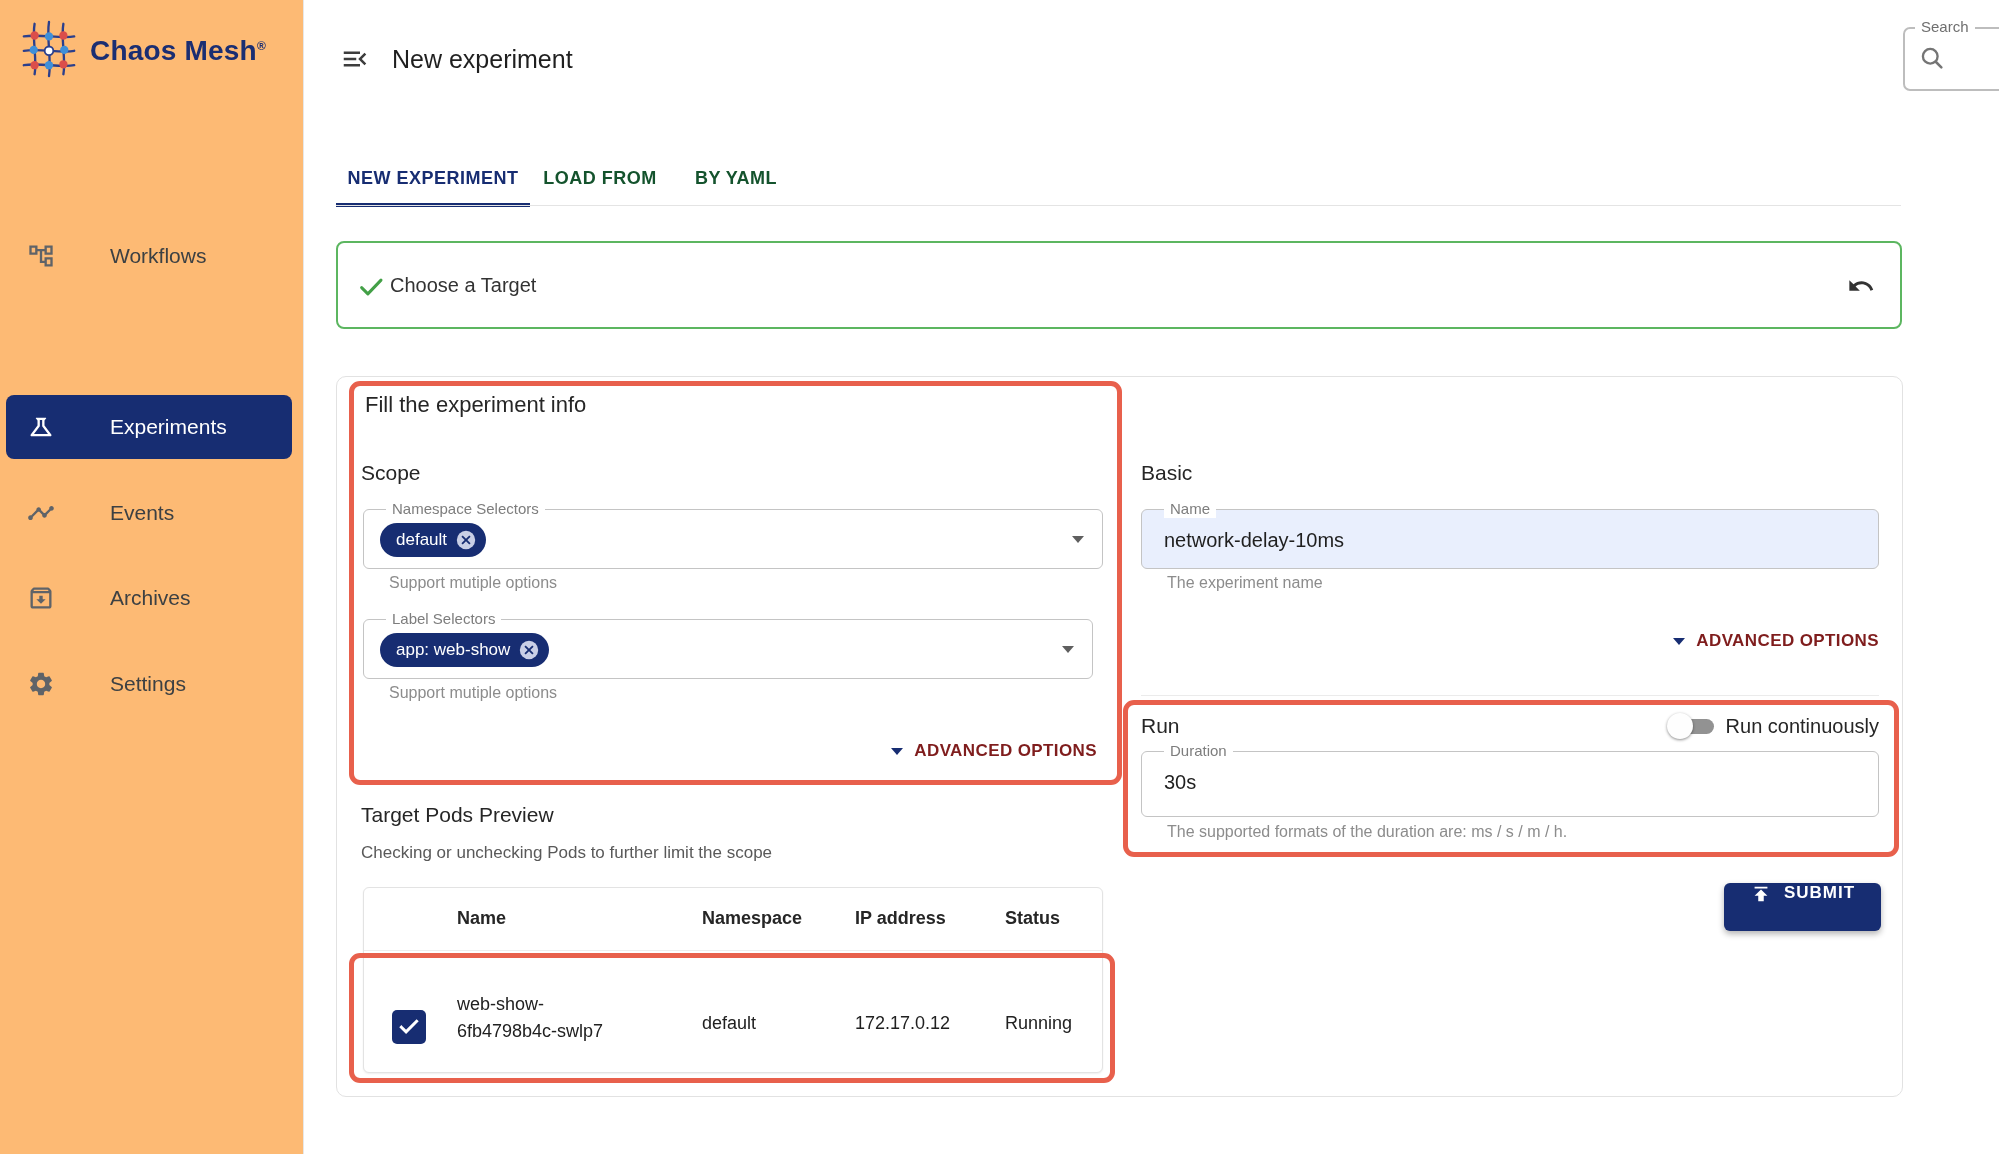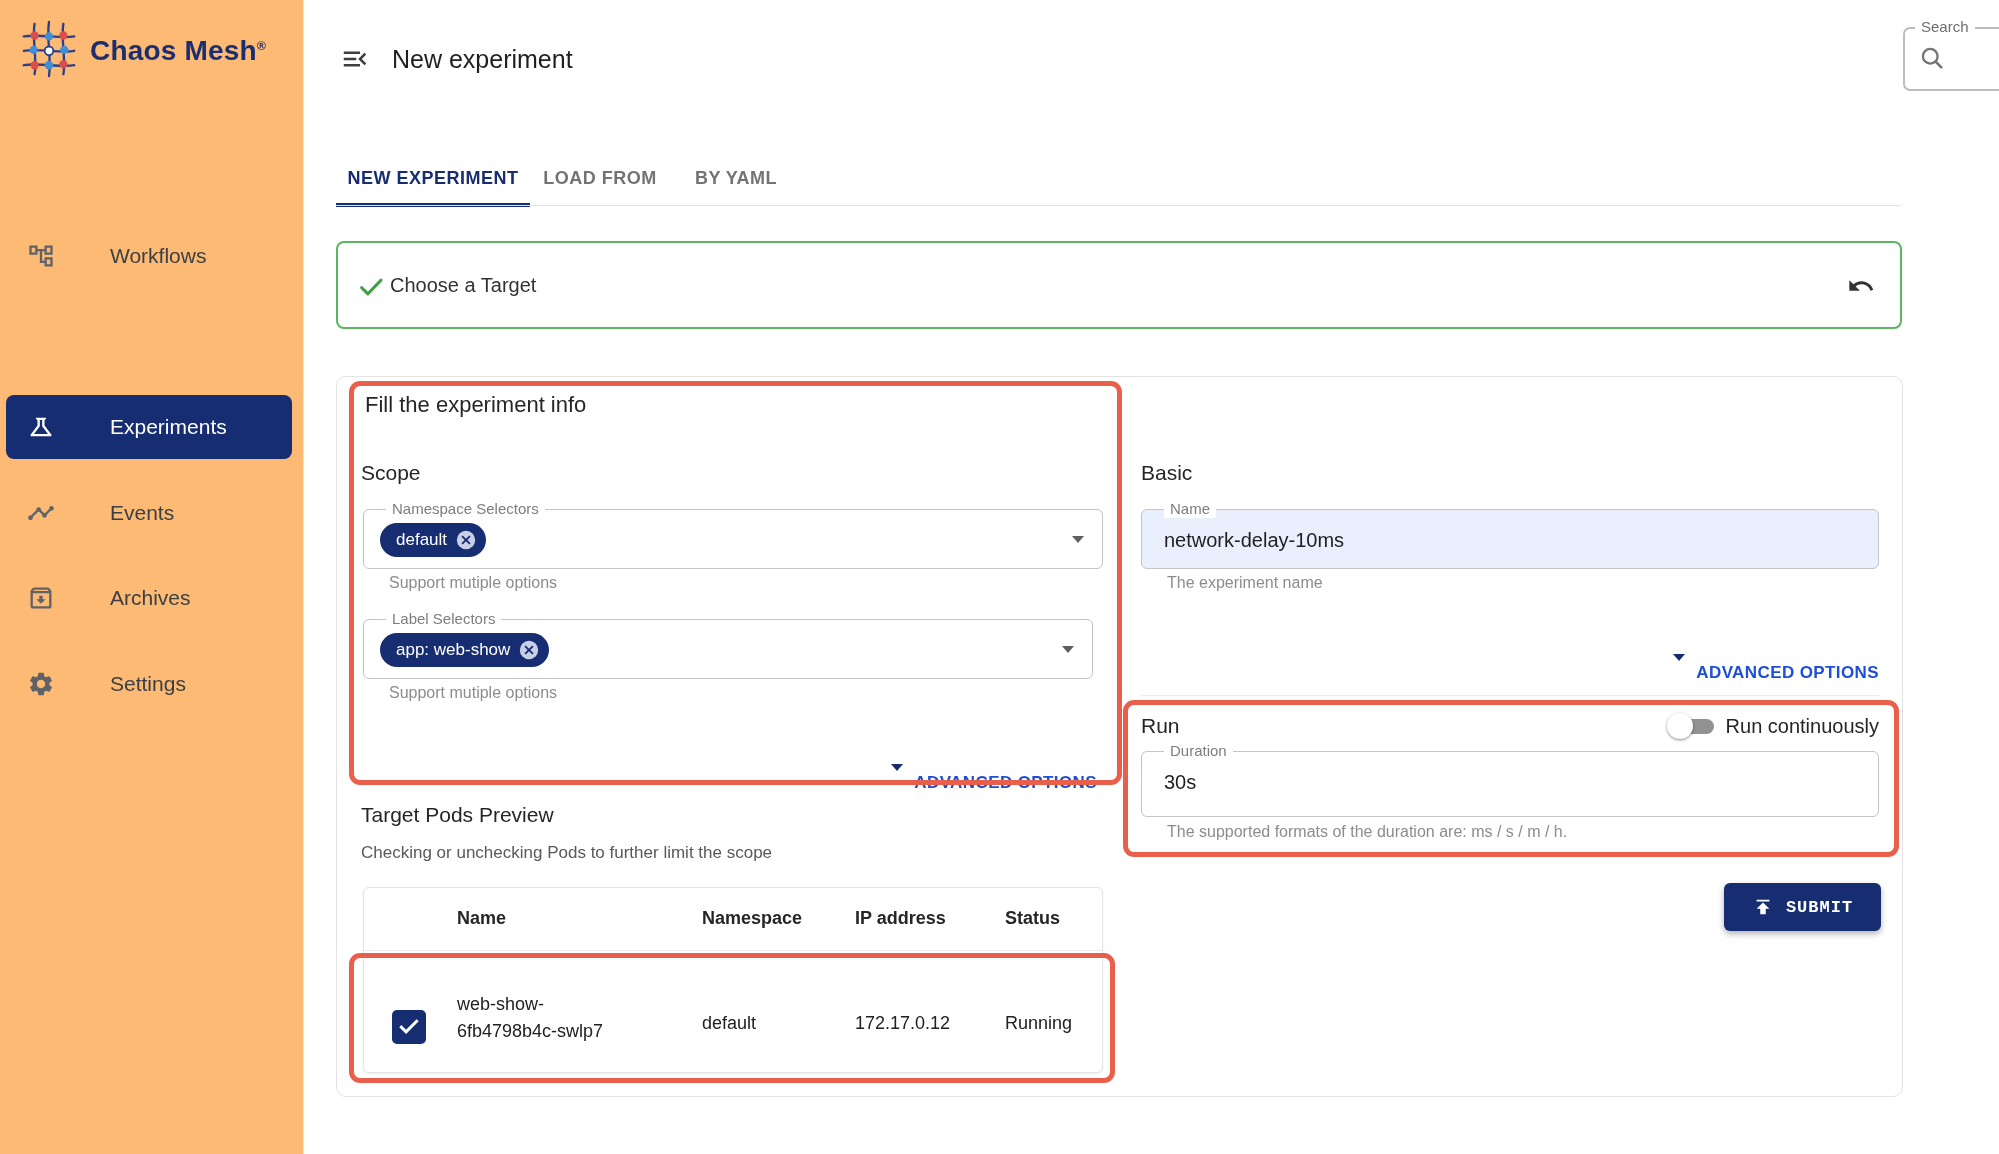--- a/index.html
+++ b/index.html
@@ -23,21 +23,21 @@
   
   .page-title-row{position:absolute;left:340px;top:44px;display:flex;align-items:center;gap:22px;}
   .menu-open-btn{width:30px;height:30px;cursor:pointer;display:flex;align-items:center;justify-content:center;}
   .page-title{font-size:25px;font-weight:500;color:#1f1f1f;}
   .search-box{position:absolute;left:1903px;top:27px;width:130px;height:60px;border:2px solid #bdbdbd;border-radius:7px;background:#fff;}
   .search-box .legend{position:absolute;top:-11px;left:10px;background:#fff;padding:0 6px;font-size:15px;color:#6f6f6f;}
   .search-box .mag{position:absolute;left:13px;top:15px;width:28px;height:28px;}
   .search-box input{position:absolute;left:48px;top:10px;width:60px;height:36px;border:none;outline:none;font-size:18px;background:transparent;}
   
   .tabs{position:absolute;left:336px;top:150px;height:56px;display:flex;}
-  .tab{height:56px;display:flex;align-items:center;justify-content:center;font-size:18px;font-weight:600;letter-spacing:.5px;color:#737373;cursor:pointer;position:relative;}
+  .tab{height:56px;display:flex;align-items:center;justify-content:center;font-size:18px;font-weight:600;letter-spacing:.5px;color:#14532d;cursor:pointer;position:relative;}
   .tab.t0{width:194px;}
   .tab.t1{width:140px;}
   .tab.t2{width:132px;}
   .tab.active{color:#172d72;}
   .tab.active::after{content:"";position:absolute;left:0;right:0;bottom:-1px;height:4px;background:#172d72;}
   .tabs-divider{position:absolute;left:336px;top:205px;width:1565px;height:1px;background:#e4e4e4;}
   
   .target-panel{position:absolute;left:336px;top:241px;width:1566px;height:88px;border:2px solid #5cb660;border-radius:8px;background:#fff;box-sizing:border-box;cursor:pointer;}
   .target-panel .chk{position:absolute;left:18px;top:29px;width:30px;height:30px;}
   .target-panel .tp-label{position:absolute;left:52px;top:31px;font-size:20px;color:#333;}
@@ -52,41 +52,41 @@
   .field .legend{position:absolute;top:-10px;left:22px;background:#fff;padding:0 6px;font-size:15px;color:#7d7d7d;line-height:18px;}
   .field.blue{background:#e9effd;}
   .field .caret{position:absolute;right:18px;top:26px;width:0;height:0;border-left:6px solid transparent;border-right:6px solid transparent;border-top:7px solid #5f5f5f;}
   .field input.val{position:absolute;left:20px;top:12px;right:20px;height:34px;border:none;outline:none;background:transparent;font-size:20px;color:#1f1f1f;font-family:inherit;}
   .chip{position:absolute;left:16px;top:13px;height:34px;display:inline-flex;align-items:center;background:#172d72;border-radius:17px;padding:0 9px 0 16px;cursor:pointer;}
   .chip .chip-label{font-size:17px;color:#fff;}
   .chip .chip-x{width:22px;height:22px;margin-left:8px;cursor:pointer;}
   .helper{position:absolute;font-size:16px;color:#8c8c8c;}
   .adv-row{position:absolute;display:flex;justify-content:flex-end;align-items:center;gap:11px;cursor:pointer;}
   .adv-tri{width:0;height:0;border-left:6px solid transparent;border-right:6px solid transparent;border-top:7px solid #172d72;}
-  .adv-label{font-size:17px;font-weight:700;letter-spacing:.4px;color:#1d4ed8;margin-top:32px;}
+  .adv-label{font-size:17px;font-weight:700;letter-spacing:.4px;color:#7f1d1d;}
   
   .pods-sub{position:absolute;left:24px;top:466px;font-size:17px;color:#595959;}
   .pods-table{position:absolute;left:26px;top:510px;width:740px;height:186px;border:1px solid #e3e3e3;border-radius:6px;background:#fff;box-sizing:border-box;box-shadow:0 1px 2px rgba(0,0,0,.07);}
   .pods-table .hdr{position:absolute;top:20px;font-size:18px;font-weight:700;color:#262626;}
   .pods-table .hdr-line{position:absolute;left:0;right:0;top:62px;height:1px;background:#ededed;}
   .pods-table .cell{position:absolute;top:125px;font-size:18px;color:#212121;}
   .cb{position:absolute;left:28px;top:122px;width:34px;height:34px;background:#172d72;border-radius:5px;cursor:pointer;display:flex;align-items:center;justify-content:center;}
   .cb svg{width:26px;height:26px;}
   .pod-name{position:absolute;left:93px;top:103px;width:152px;font-size:18px;line-height:27px;color:#212121;overflow-wrap:anywhere;}
   
   .divider-r{position:absolute;left:804px;top:318px;width:738px;height:1px;background:#ebebeb;}
   .run-row{position:absolute;left:804px;top:334px;width:738px;height:30px;display:flex;align-items:center;justify-content:space-between;}
   .run-h{font-size:21px;color:#262626;}
   .toggle-wrap{display:flex;align-items:center;gap:12px;}
   .toggle{position:relative;width:44px;height:17px;cursor:pointer;}
   .toggle .track{position:absolute;left:4px;right:0;top:1px;height:15px;border-radius:8px;background:#929292;}
   .toggle .thumb{position:absolute;left:-3px;top:-5px;width:26px;height:26px;border-radius:50%;background:#fefefe;box-shadow:0 1px 3px rgba(0,0,0,.45);}
   .toggle-label{font-size:20px;color:#262626;}
   
-  .submit-btn{position:absolute;left:1387px;top:506px;width:157px;height:48px;background:#172d72;border-radius:6px;display:flex;align-items:center;justify-content:center;gap:12px;cursor:pointer;box-shadow:0 3px 6px rgba(0,0,0,.3);font-family:Liberation Mono, monospace;}
+  .submit-btn{position:absolute;left:1387px;top:506px;width:157px;height:48px;background:#172d72;border-radius:6px;display:flex;justify-content:center;gap:12px;cursor:pointer;box-shadow:0 3px 6px rgba(0,0,0,.3);}
   .submit-btn svg{width:22px;height:22px;}
   .submit-btn .sb-label{color:#fff;font-size:17px;font-weight:700;letter-spacing:1px;}
   
   .hl{position:absolute;border:5px solid #e8604c;border-radius:11px;pointer-events:none;box-sizing:border-box;}
   .hl1{left:349px;top:381px;width:773px;height:404px;}
   .hl2{left:349px;top:953px;width:766px;height:130px;}
   .hl3{left:1123px;top:700px;width:776px;height:157px;}
 </style>
 </head>
 <body>

